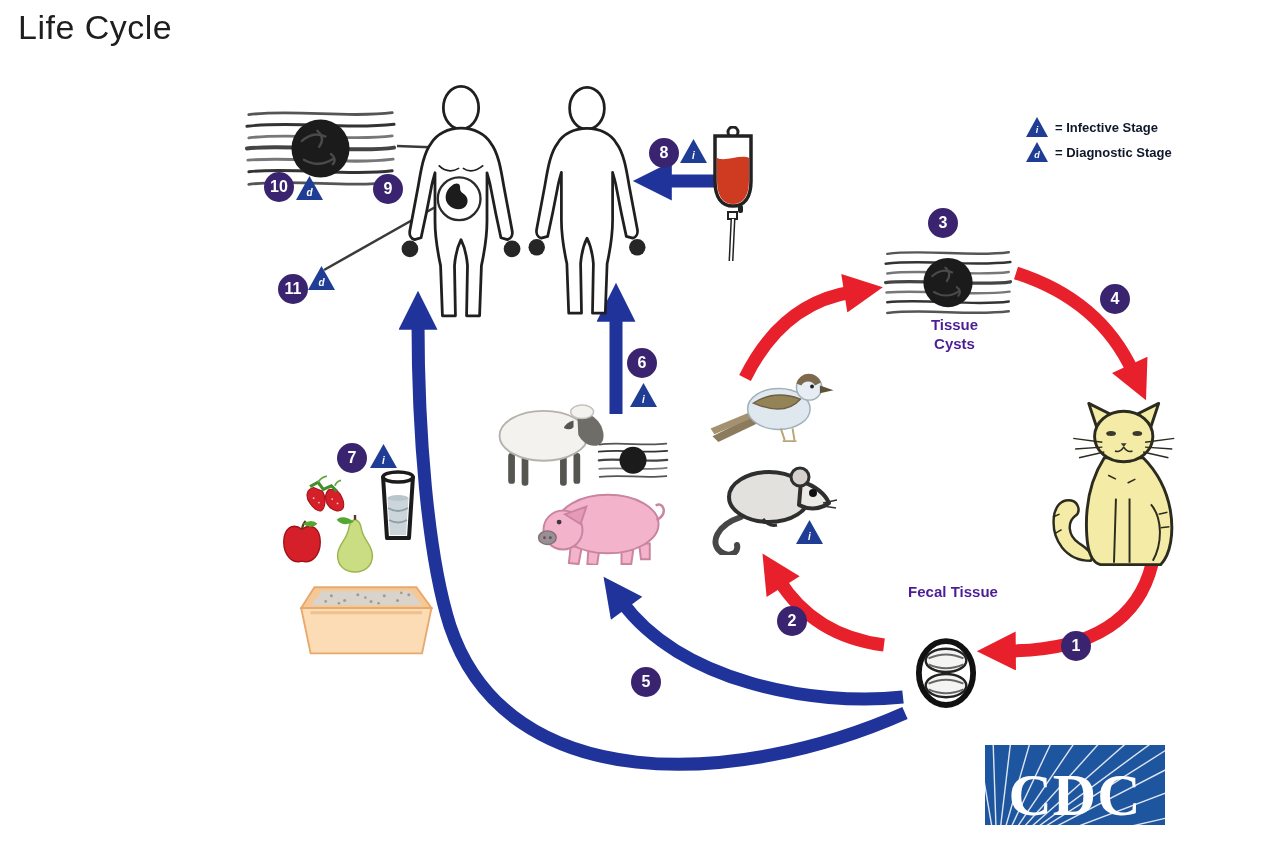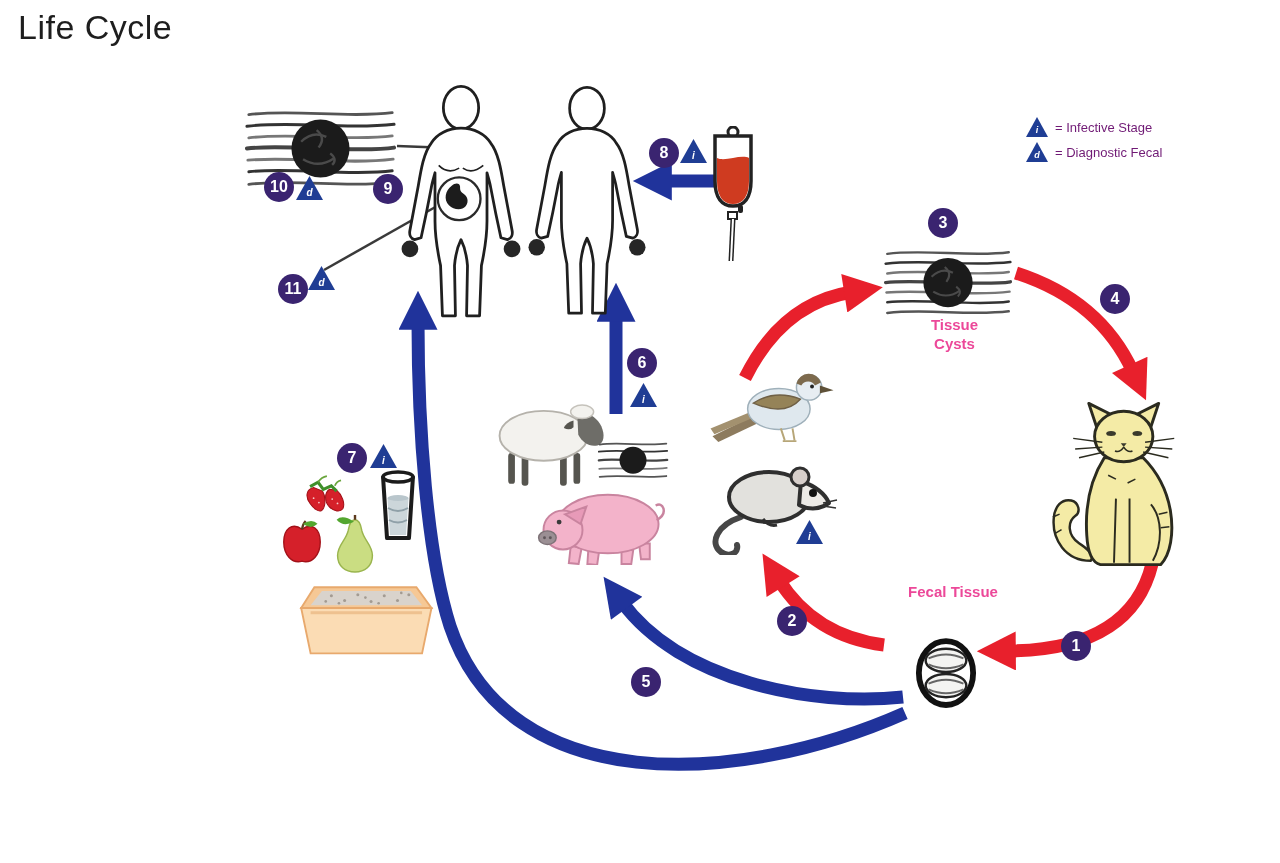--- a/index.html
+++ b/index.html
@@ -8,25 +8,25 @@
   .abs{position:absolute;}
   .title{font-size:34px;font-weight:500;color:#1e1e1e;letter-spacing:.5px;}
   .badge{position:absolute;width:30px;height:30px;border-radius:50%;background:#3a2470;
          color:#fff;display:flex;align-items:center;justify-content:center;
          font-size:16px;font-weight:bold;z-index:6;}
   .tri{position:absolute;width:27px;height:24px;background:#1f3d94;
        clip-path:polygon(50% 0,100% 100%,0 100%);color:#fff;display:flex;
        align-items:flex-end;justify-content:center;font-size:10px;font-weight:bold;
        font-style:italic;padding-bottom:2px;box-sizing:border-box;z-index:6;}
   .tri--inline{position:static;width:22px;height:20px;font-size:9px;flex:0 0 auto;}
-  .lbl{position:absolute;font-size:15px;line-height:1.25;color:#ec4899;text-align:center;
+  .lbl{position:absolute;font-size:15px;line-height:1.25;color:#4c1d95;text-align:center;
        font-weight:600;z-index:5;}
   .legend{position:absolute;z-index:6;}
   .legend-row{display:flex;align-items:center;gap:7px;margin-bottom:5px;}
-  .legend-text{font-size:13px;font-weight:400;color:#701a75;}
+  .legend-text{font-size:13px;font-weight:700;color:#0f172a;}
   .illus{position:absolute;z-index:3;}
   .arrows{position:absolute;left:0;top:0;z-index:1;}
   .cdc-logo{position:absolute;left:985px;top:745px;width:180px;height:100px;
             background:#1e559f;display:flex;align-items:center;justify-content:center;
             overflow:hidden;z-index:4;}
   .cdc-rays{position:absolute;left:0;top:0;width:180px;height:100px;}
   .cdc-text{position:relative;font-family:"Liberation Serif", serif;font-weight:bold;
             font-size:60px;color:#fff;letter-spacing:1px;line-height:1;z-index:2;}
   .cdc-mark{position:absolute;left:1166px;top:843px;font-size:9px;color:#333;z-index:4;}
 </style>
@@ -71,21 +71,21 @@
     <div class="legend-row">
       <span class="tri tri--inline">
         <span>i</span>
       </span>
       <span class="legend-text">= Infective Stage</span>
     </div>
     <div class="legend-row">
       <span class="tri tri--inline">
         <span>d</span>
       </span>
-      <span class="legend-text">= Diagnostic Fecal</span>
+      <span class="legend-text">= Diagnostic Stage</span>
     </div>
   </div>
 
   <svg class="illus" style="left:243px;top:103px" width="155" height="92" viewBox="0 0 160 95">
     <g stroke="#555" stroke-width="3" fill="none" stroke-linecap="round">
       <path d="M6 12 C50 6 110 16 154 10"></path>
       <path d="M4 24 C55 18 105 28 156 22" stroke="#333"></path>
       <path d="M6 36 C50 30 112 40 154 34" stroke="#777"></path>
       <path d="M4 47 C40 42 120 52 156 46" stroke="#444" stroke-width="4"></path>
       <path d="M5 59 C52 55 108 64 155 58" stroke="#777"></path>
@@ -318,15 +318,36 @@
   <div class="tri" style="left:296px;top:176px">
     <span>d</span>
   </div>
   <div class="tri" style="left:308px;top:266px">
     <span>d</span>
   </div>
   <div class="tri" style="left:796px;top:520px">
     <span>i</span>
   </div>
 
+  <div class="cdc-logo">
+    <svg class="cdc-rays" viewBox="0 0 180 100">
+      <g stroke="#ffffff" stroke-opacity="0.85" stroke-width="1.4">
+        <line x1="12" y1="112" x2="-8" y2="-6"></line>
+          <line x1="12" y1="112" x2="8" y2="-6"></line>
+        <line x1="12" y1="112" x2="26" y2="-6"></line>
+          <line x1="12" y1="112" x2="46" y2="-6"></line>
+        <line x1="12" y1="112" x2="68" y2="-6"></line>
+          <line x1="12" y1="112" x2="92" y2="-6"></line>
+        <line x1="12" y1="112" x2="118" y2="-6"></line>
+          <line x1="12" y1="112" x2="146" y2="-6"></line>
+        <line x1="12" y1="112" x2="172" y2="-6"></line>
+          <line x1="12" y1="112" x2="186" y2="2"></line>
+        <line x1="12" y1="112" x2="186" y2="22"></line>
+          <line x1="12" y1="112" x2="186" y2="46"></line>
+        <line x1="12" y1="112" x2="186" y2="72"></line>
+          <line x1="12" y1="112" x2="186" y2="92"></line>
+      </g>
+    </svg>
+    <span class="cdc-text">CDC</span>
+  </div>
   <div class="cdc-mark">™</div>
 
 </div>
 
 </body></html>

